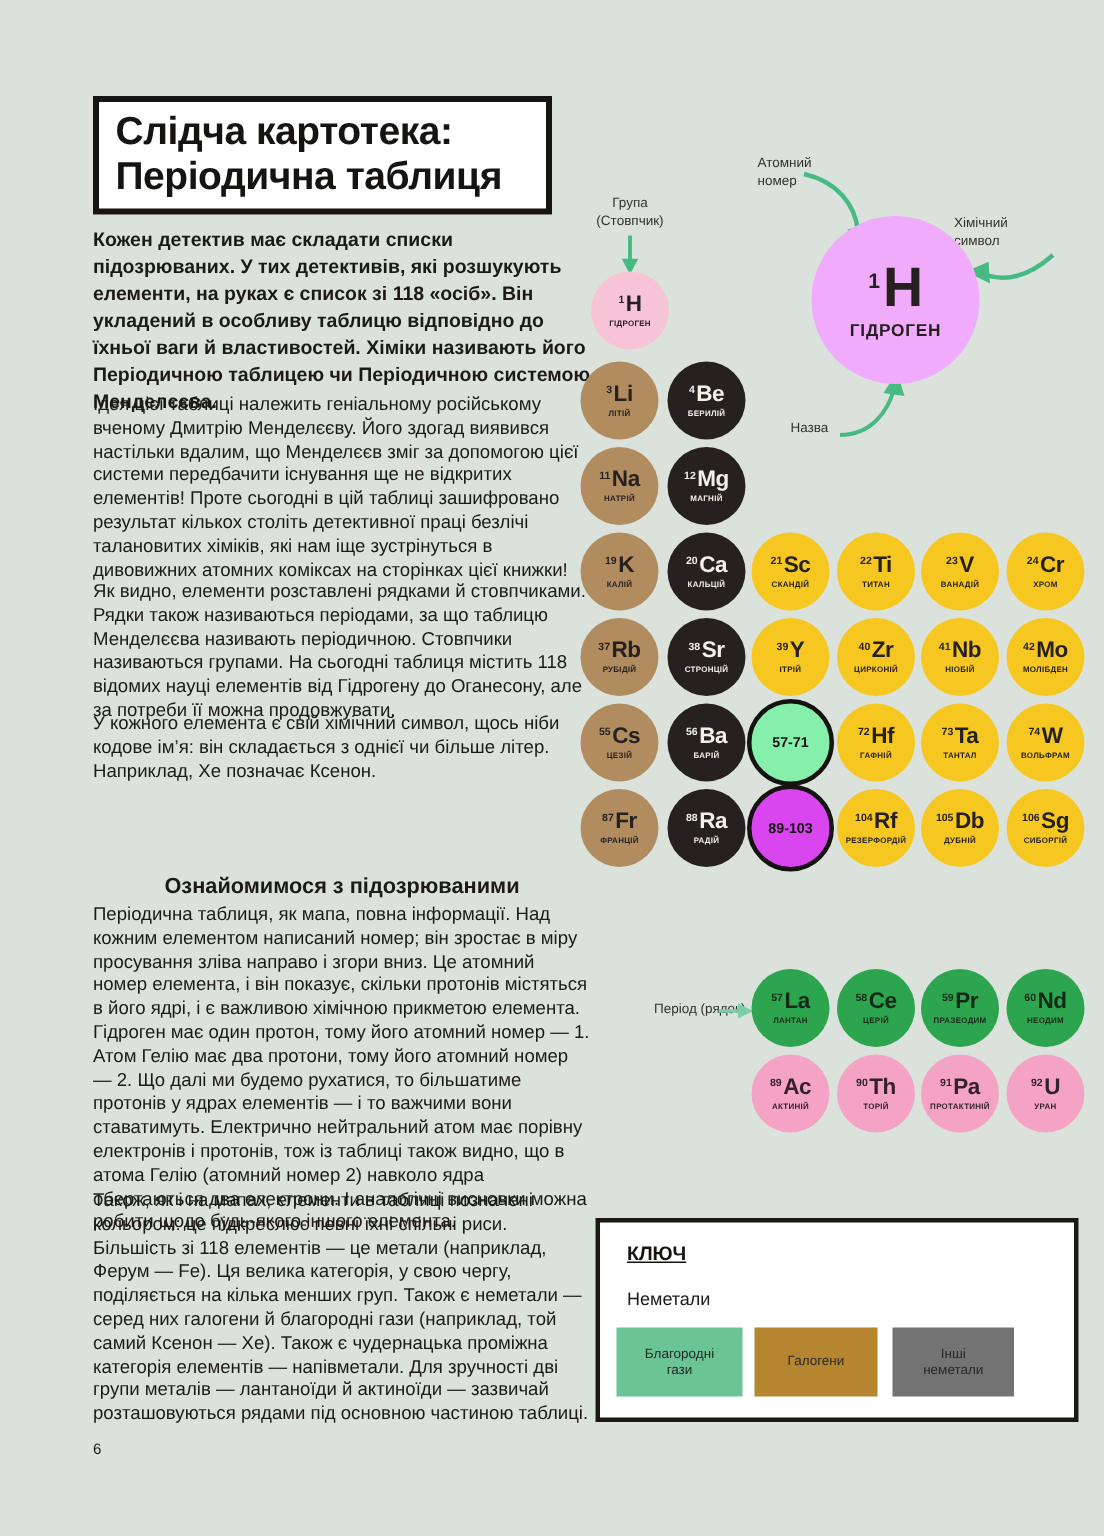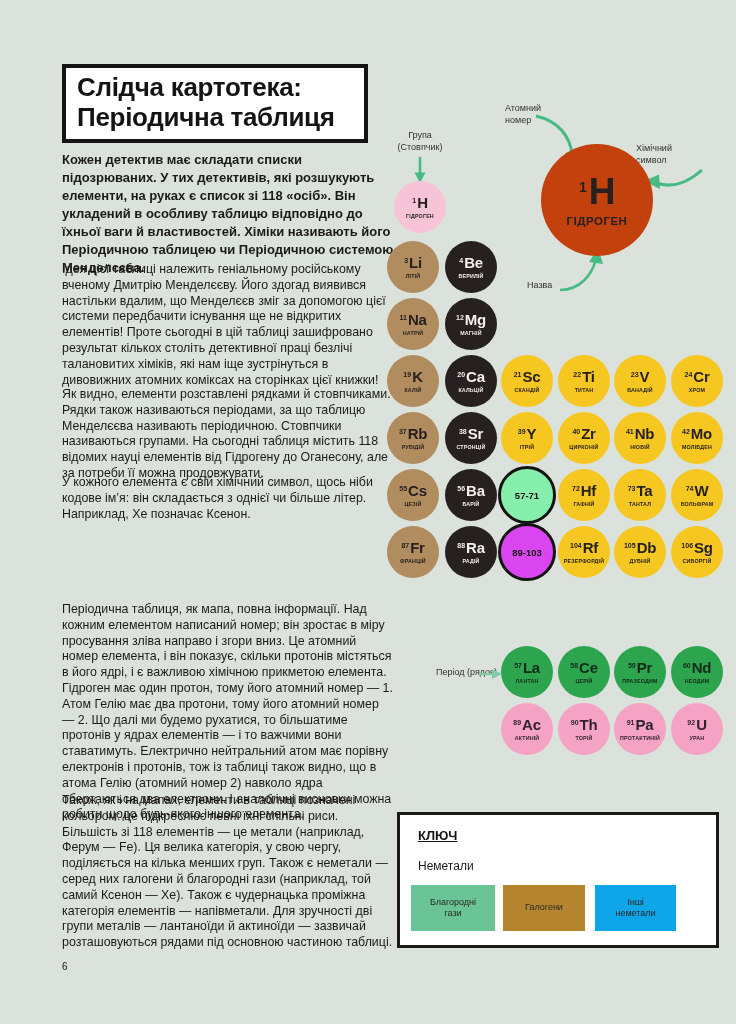--- a/index.html
+++ b/index.html
@@ -71,20 +71,21 @@
 
   <div class="title-box">
     <span class="tl">Слідча картотека:</span>
     <span class="tl">Періодична таблиця</span>
   </div>
 
   <div class="copy intro" style="top:151px;">Кожен детектив має складати списки підозрюваних. У тих детективів, які розшукують елементи, на руках є список зі 118 «осіб». Він укладений в особливу таблицю відповідно до їхньої ваги й властивостей. Хіміки називають його Періодичною таблицею чи Періодичною системою Менделєєва.</div>
   <div class="copy body-p" style="top:262px;">Ідея цієї таблиці належить геніальному російському вченому Дмитрію Менделєєву. Його здогад виявився настільки вдалим, що Менделєєв зміг за допомогою цієї системи передбачити існування ще не відкритих елементів! Проте сьогодні в цій таблиці зашифровано результат кількох століть детективної праці безлічі талановитих хіміків, які нам іще зустрінуться в дивовижних атомних коміксах на сторінках цієї книжки!</div>
   <div class="copy body-p" style="top:387px;">Як видно, елементи розставлені рядками й стовпчиками. Рядки також називаються періодами, за що таблицю Менделєєва називають періодичною. Стовпчики називаються групами. На сьогодні таблиця містить 118 відомих науці елементів від Гідрогену до Оганесону, але за потреби її можна продовжувати.</div>
   <div class="copy body-p" style="top:475px;">У кожного елемента є свій хімічний символ, щось ніби кодове ім’я: він складається з однієї чи більше літер. Наприклад, Хе позначає Ксенон.</div>
+  <div class="section-h" style="top:583px;">Ознайомимося з підозрюваними</div>
   <div class="copy body-p" style="top:602px;">Періодична таблиця, як мапа, повна інформації. Над кожним елементом написаний номер; він зростає в міру просування зліва направо і згори вниз. Це атомний номер елемента, і він показує, скільки протонів містяться в його ядрі, і є важливою хімічною прикметою елемента. Гідроген має один протон, тому його атомний номер — 1. Атом Гелію має два протони, тому його атомний номер — 2. Що далі ми будемо рухатися, то більшатиме протонів у ядрах елементів — і то важчими вони ставатимуть. Електрично нейтральний атом має порівну електронів і протонів, тож із таблиці також видно, що в атома Гелію (атомний номер 2) навколо ядра обертаються два електрони. І аналогічні висновки можна робити щодо будь-якого іншого елемента.</div>
   <div class="copy body-p" style="top:793px;">Також, як і на мапах, елементи в таблиці позначені кольором: це підкреслює певні їхні спільні риси. Більшість зі 118 елементів — це метали (наприклад, Ферум — Fe). Ця велика категорія, у свою чергу, поділяється на кілька менших груп. Також є неметали — серед них галогени й благородні гази (наприклад, той самий Ксенон — Хе). Також є чудернацька проміжна категорія елементів — напівметали. Для зручності дві групи металів — лантаноїди й актиноїди — зазвичай розташовуються рядами під основною частиною таблиці.</div>
   <div class="pagenum">6</div>
 
   <div>
 
     <div class="ann center" style="left:420px; top:130px;">
       <span class="ln">Група</span>
       <span class="ln">(Стовпчик)</span>
     </div>
@@ -113,21 +114,21 @@
     </svg>
     <svg class="arrow" style="left:556px; top:246px;" width="52" height="48">
       <path d="M4,44 C24,44 36,29 40,13" stroke="#46ba82" stroke-width="2.6" fill="none"></path>
       <polygon points="33,16 47,18 42,2" fill="#46ba82"></polygon>
     </svg>
     <svg class="arrow" style="left:477px; top:666px;" width="26" height="16">
       <path d="M2,8 L16,8" stroke="#7fcda6" stroke-width="2.4" fill="none"></path>
       <polygon points="15,3 15,13 25,8" fill="#7fcda6"></polygon>
     </svg>
 
-    <div class="el featured" style="left: 597px; top: 200px; background: #c2410c; color: rgb(38, 33, 32); align-items: center;">
+    <div class="el featured" style="left: 597px; top: 200px; background: #f0abfc; color: rgb(38, 33, 32); align-items: center;">
       <span class="row1"><span class="num">1</span><span class="sym">H</span></span>
       <span class="nm">ГІДРОГЕН</span>
     </div>
 
     <div>
         <div class="el" style="left: 420px; top: 207px; background: rgb(247, 195, 214); color: rgb(38, 33, 32);">
           <span class="row1"><span class="num">1</span><span class="sym">H</span></span>
           <span class="nm">ГІДРОГЕН</span>
         </div>
         <div class="el" style="left: 413px; top: 267px; background: rgb(176, 140, 95); color: rgb(38, 33, 32);">
@@ -269,16 +270,16 @@
         <div class="el ph" style="left: 527px; top: 495px; background: #86efac;">57-71</div>
         <div class="el ph" style="left: 527px; top: 552px; background: #d946ef;">89-103</div>
       </div>
   </div>
 
   <div class="key-box">
     <div class="key-title">КЛЮЧ</div>
     <div class="key-sub">Неметали</div>
     <div class="swatch s0" style="background: rgb(106, 196, 149);">Благородні гази</div>
     <div class="swatch s1" style="background: rgb(181, 134, 47);">Галогени</div>
-    <div class="swatch s2" style="background: #0ea5e9;">Інші неметали</div>
+    <div class="swatch s2" style="background: #737373;">Інші неметали</div>
   </div>
 
 </div>
 
 </body></html>

